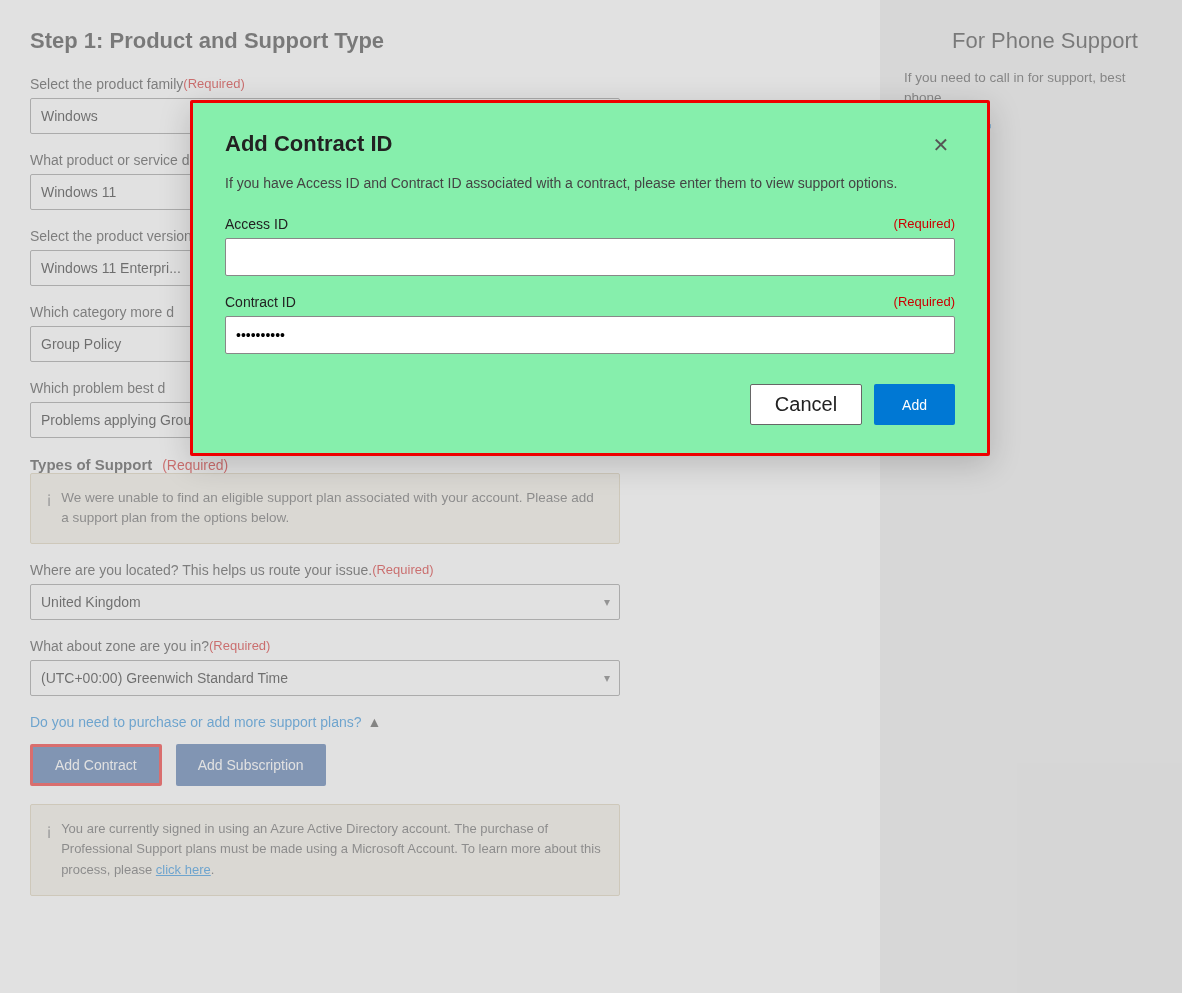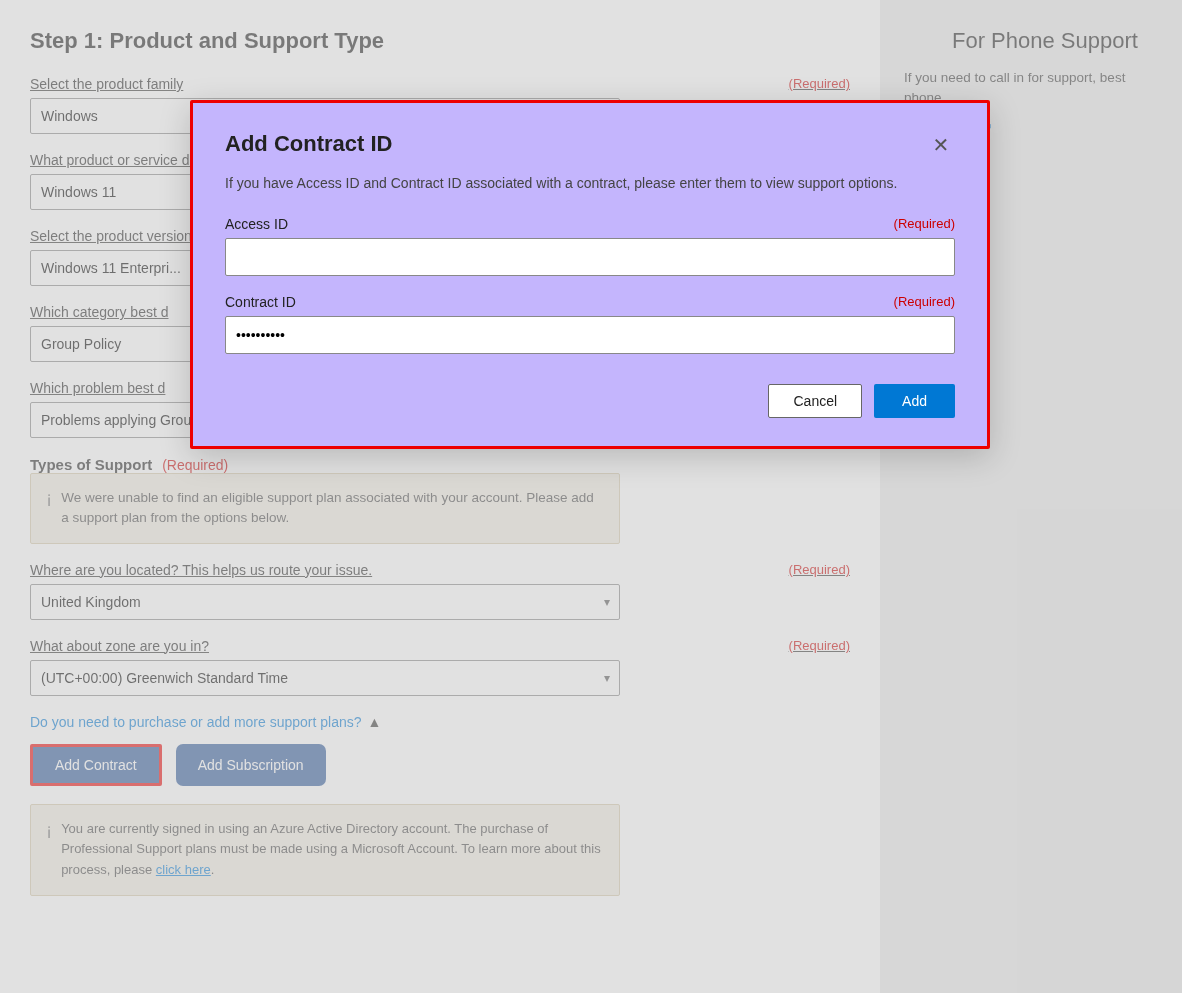--- a/index.html
+++ b/index.html
@@ -43,21 +43,21 @@
       background: rgba(200,200,200,0.55);
       z-index: 10;
     }
 
     
     .modal {
       position: absolute;
       top: 100px;
       left: 190px;
       width: 800px;
-      background: #c4b5fd;
+      background: #86efac;
       border: 3px solid #e00;
       border-radius: 2px;
       z-index: 20;
       padding: 28px 32px 28px 32px;
       box-shadow: 0 8px 32px rgba(0,0,0,0.18);
     }
 
     .modal-header {
       display: flex;
       justify-content: space-between;
@@ -122,21 +122,21 @@
       display: flex;
       justify-content: flex-end;
       gap: 12px;
       margin-top: 12px;
     }
 
     .btn-cancel {
       padding: 8px 24px;
       border: 1px solid #666;
       background: #fff;
-      font-size: 14px;
+      font-size: 20px;
       cursor: pointer;
       border-radius: 2px;
       color: #222;
     }
 
     .btn-add {
       padding: 8px 28px;
       border: none;
       background: #0078d4;
       color: #fff;
@@ -153,23 +153,21 @@
       color: #1a1a1a;
       margin-bottom: 22px;
     }
 
     .form-group {
       margin-bottom: 18px;
     }
 
     .form-label-row {
       display: flex;
-      justify-content: space-between;
       margin-bottom: 6px;
-      text-decoration: underline;
     }
 
     .form-label {
       font-size: 14px;
       color: #222;
     }
 
     .select-wrapper {
       position: relative;
       width: 590px;
@@ -258,21 +256,21 @@
       font-weight: 500;
     }
 
     .btn-dark-outlined {
       padding: 10px 22px;
       background: #2b579a;
       color: #fff;
       border: none;
       font-size: 14px;
       cursor: pointer;
-      border-radius: 7px;
+      border-radius: 2px;
       font-weight: 500;
     }
 
     .add-contract-btn {
       border: 3px solid #e00 !important;
     }
 
     .btn-row {
       display: flex;
       gap: 14px;
@@ -361,21 +359,21 @@
       <div class="select-wrapper">
         <select>
           <option>Windows 11 Enterpri...</option>
         </select>
         <span class="select-chevron">▾</span>
       </div>
     </div>
 
     <div class="form-group">
       <div class="form-label-row">
-        <span class="form-label">Which category best d</span>
+        <span class="form-label">Which category more d</span>
       </div>
       <div class="select-wrapper">
         <select>
           <option>Group Policy</option>
         </select>
         <span class="select-chevron">▾</span>
       </div>
     </div>
 
     <div class="form-group">

